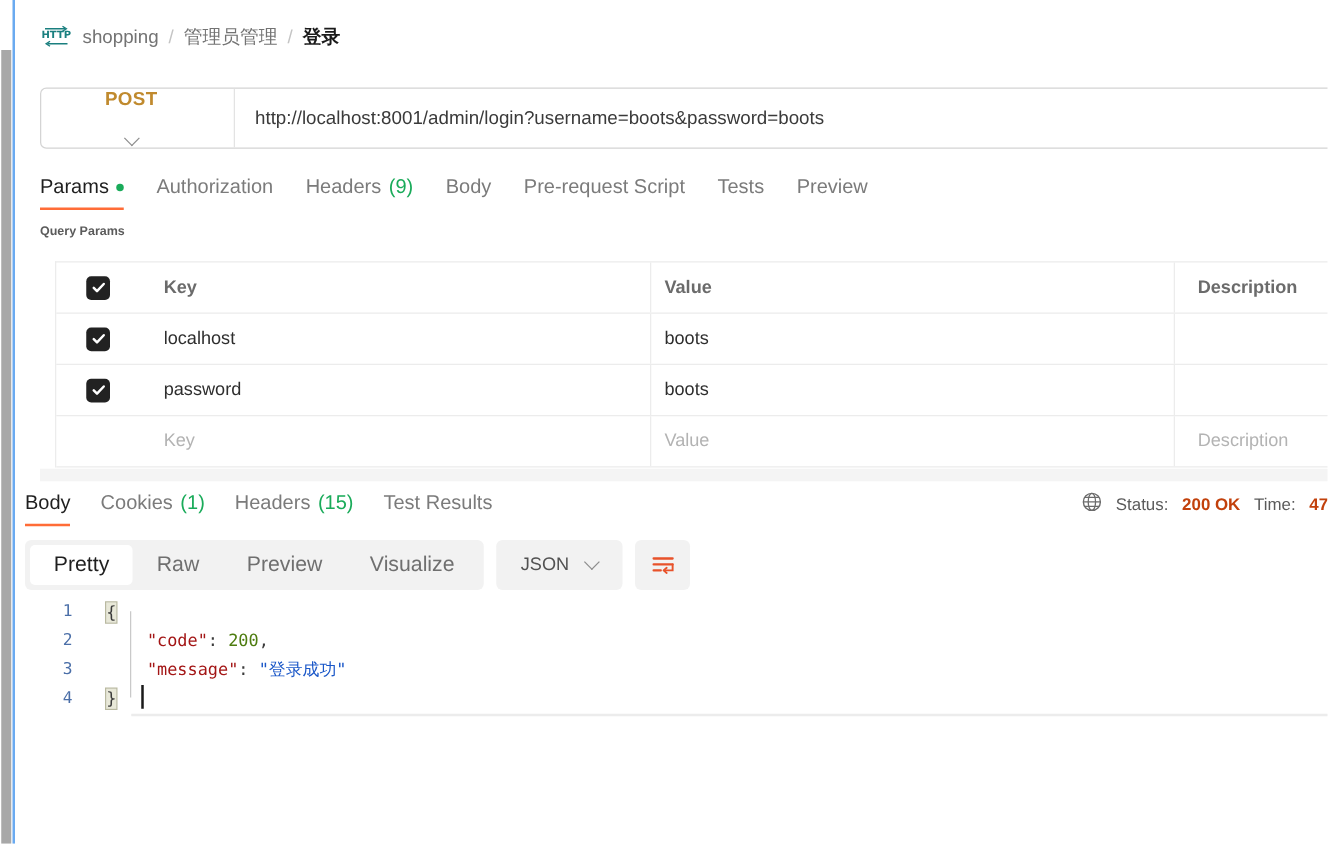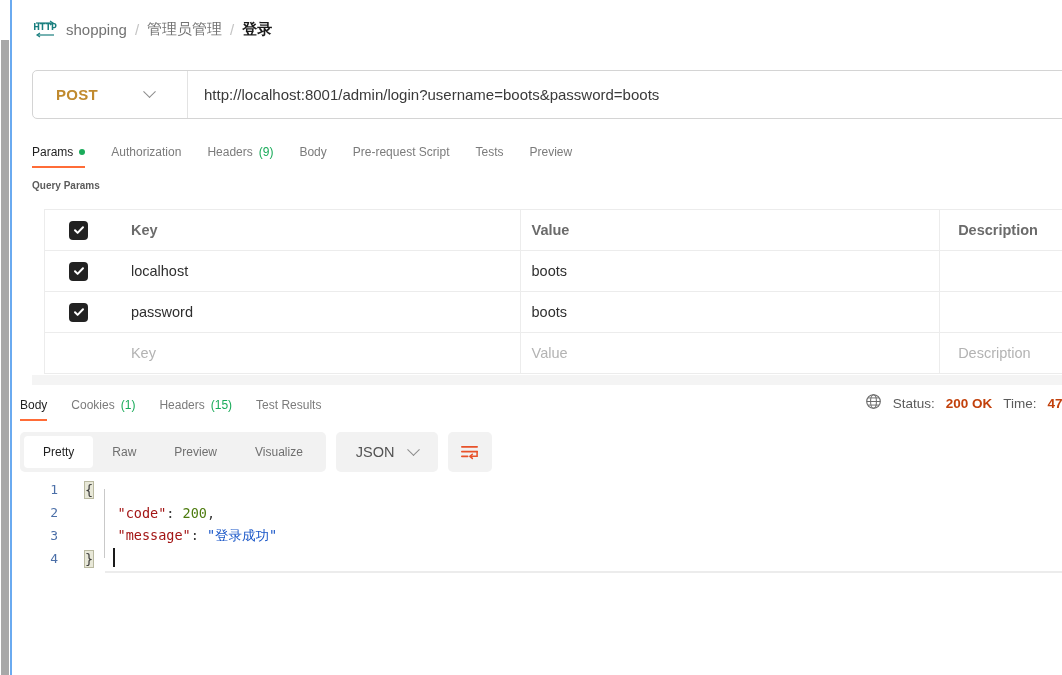--- a/index.html
+++ b/index.html
@@ -72,20 +72,21 @@
     border: 1px solid #d4d4d4;
     border-radius: 5px;
     display: flex; align-items: stretch;
     background: #ffffff;
   }
   .method-box {
     width: 155px;
     display: flex; align-items: center; justify-content: space-between;
     padding: 0 33px 0 23px;
     border-right: 1px solid #e3e3e3;
+    flex-direction: column;
   }
   .method-label {
     font-size: 15px; font-weight: bold; color: #c08a2e;
     letter-spacing: .3px;
   }
   .chev {
     display: inline-block;
     width: 9px; height: 9px;
     border-right: 1.6px solid #8d8d8d;
     border-bottom: 1.6px solid #8d8d8d;
@@ -102,21 +103,21 @@
 
   
   .req-tabs {
     position: absolute; left: 20px; top: 133px;
     display: flex; align-items: flex-end;
     gap: 26px;
     height: 35px;
   }
   .rtab {
     position: relative;
-    font-size: 12px;
+    font-size: 16px;
     color: #7b7b7b;
     padding-bottom: 9px;
     white-space: nowrap;
     display: flex; align-items: center; gap: 6px;
   }
   .rtab.active { color: #1f1f1f; }
   .rtab.active::after {
     content: "";
     position: absolute; left: 0; right: 0; bottom: 0;
     height: 2px; background: #ff6c37;
@@ -202,21 +203,21 @@
     display: flex; align-items: center;
     background: #f2f2f2;
     border-radius: 5px;
     height: 40px;
     padding: 4px;
   }
   .seg-btn {
     height: 32px;
     padding: 0 19px;
     display: flex; align-items: center;
-    font-size: 12px;
+    font-size: 17px;
     color: #6f6f6f;
     border-radius: 4px;
     text-align: center;
   }
   .seg-btn.active {
     background: #ffffff;
     color: #1f1f1f;
   }
   .json-pill {
     display: flex; align-items: center; gap: 14px;

